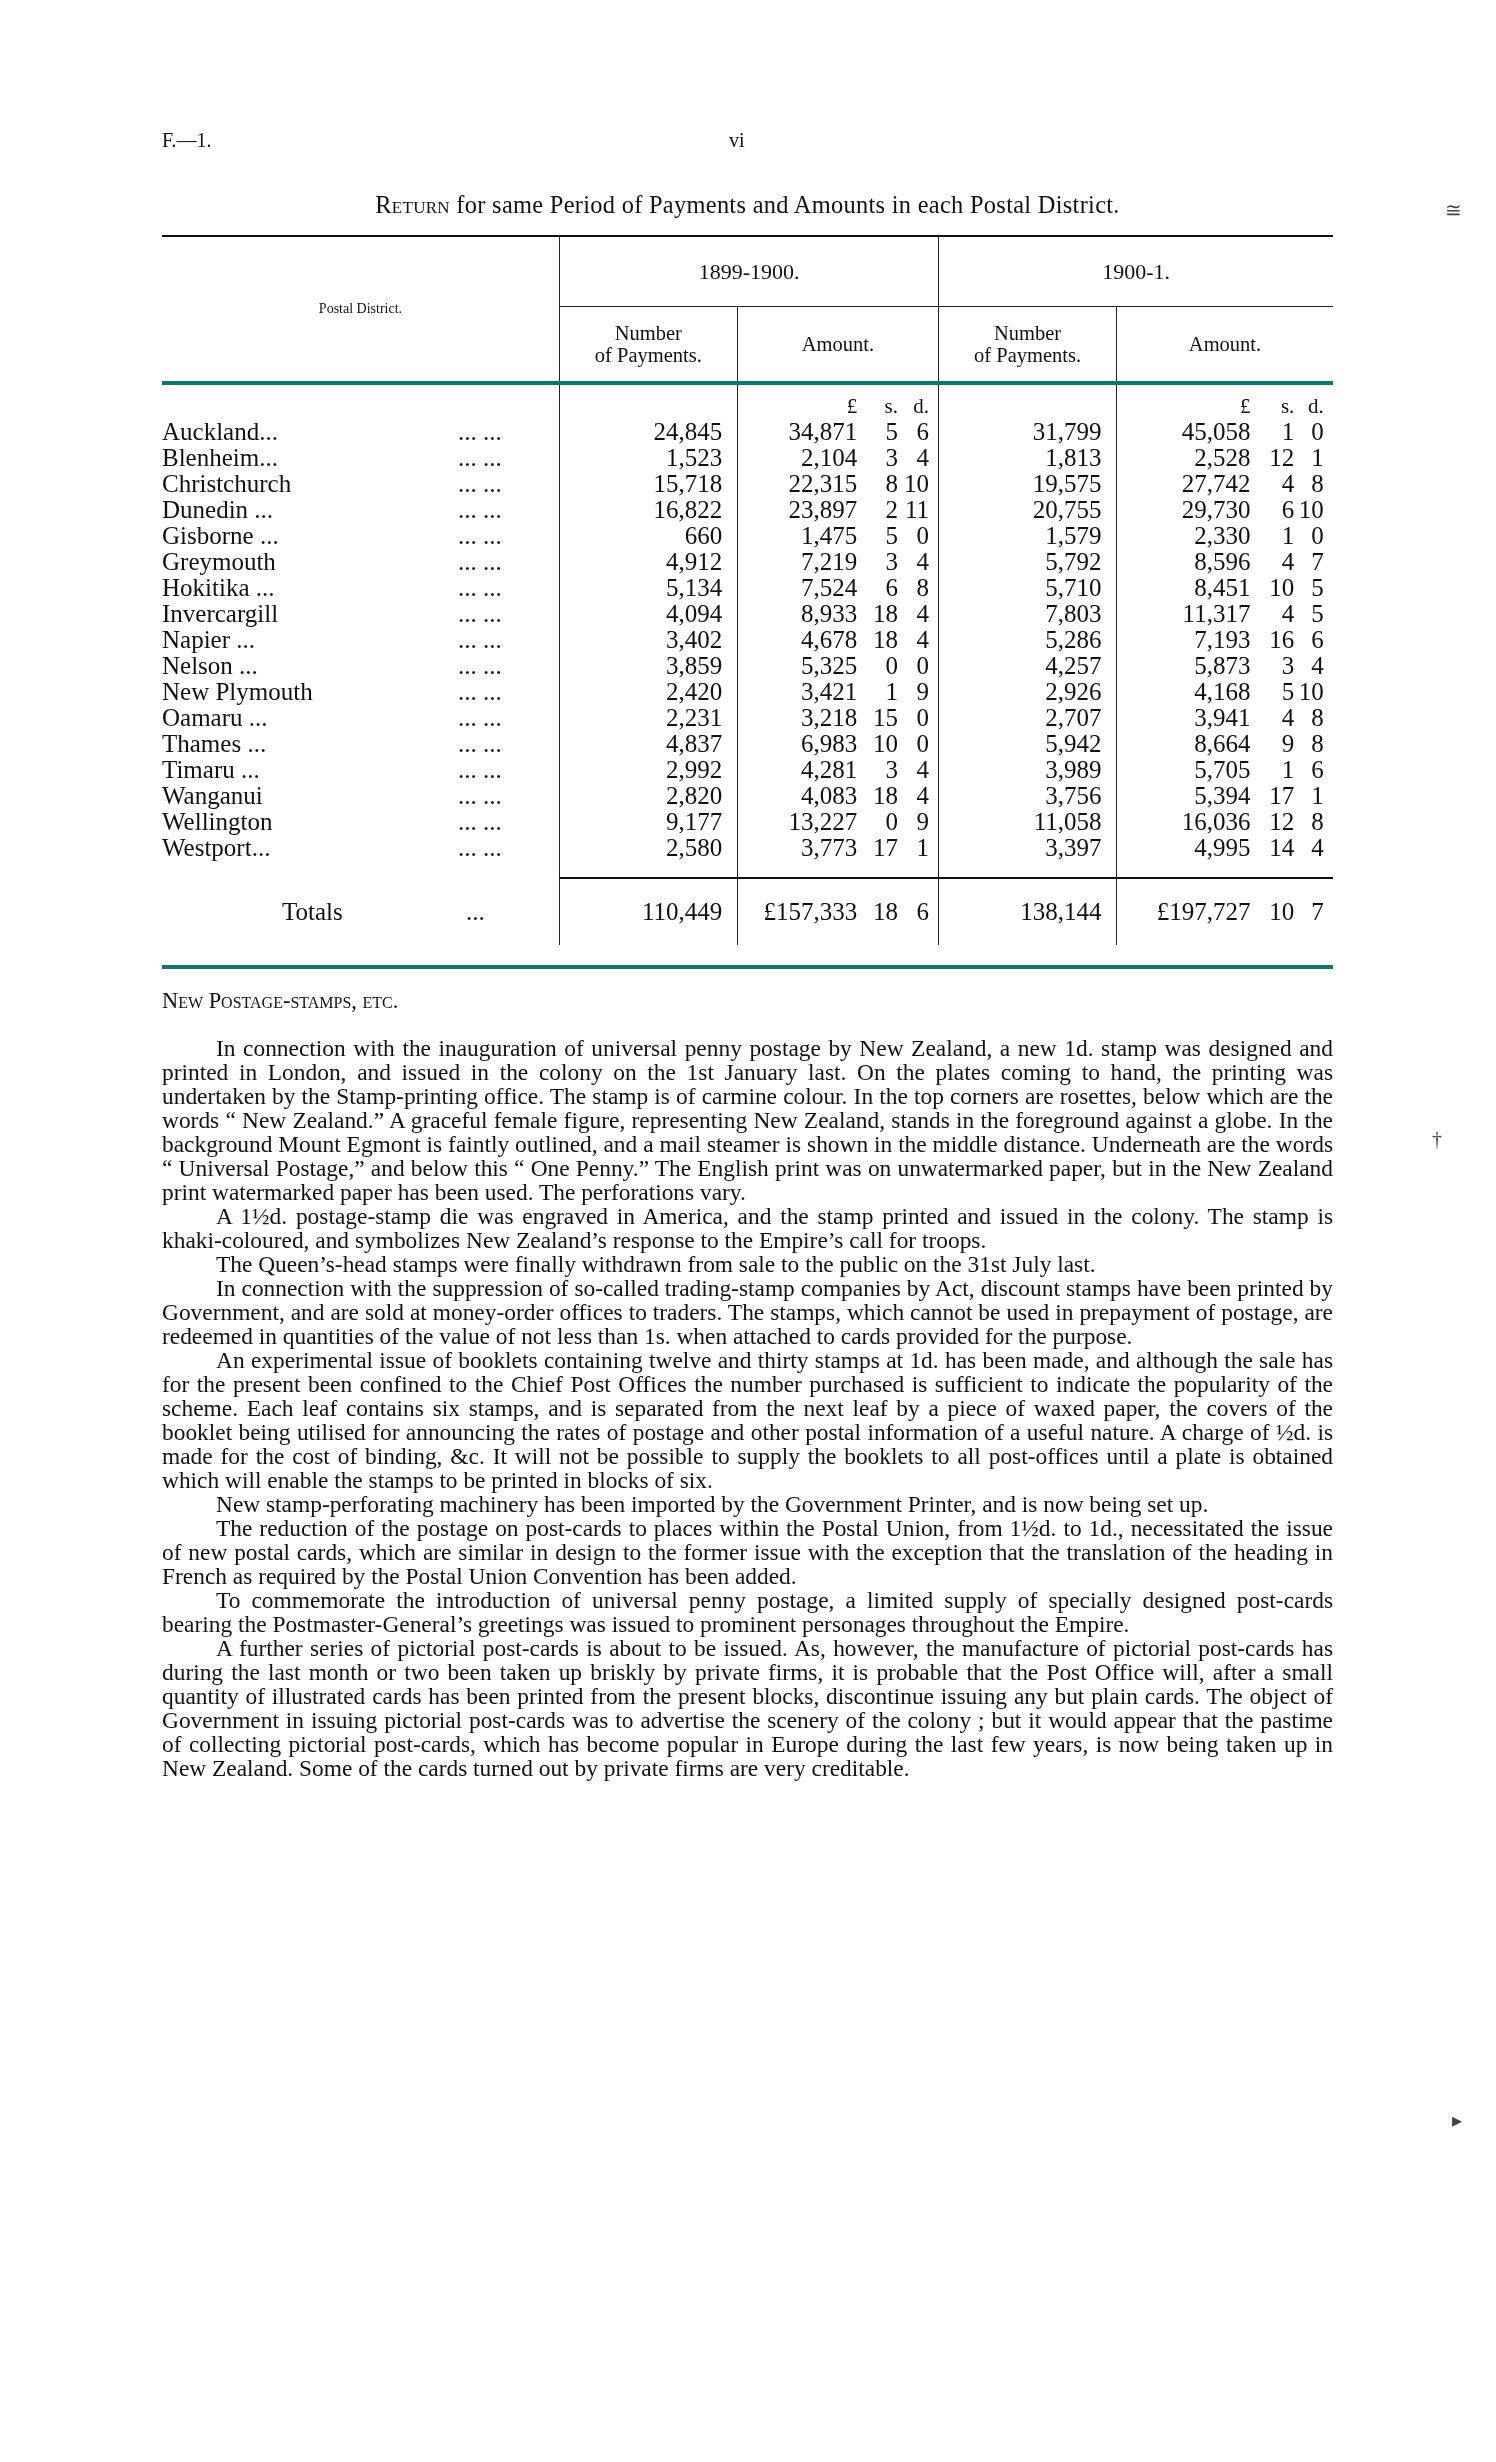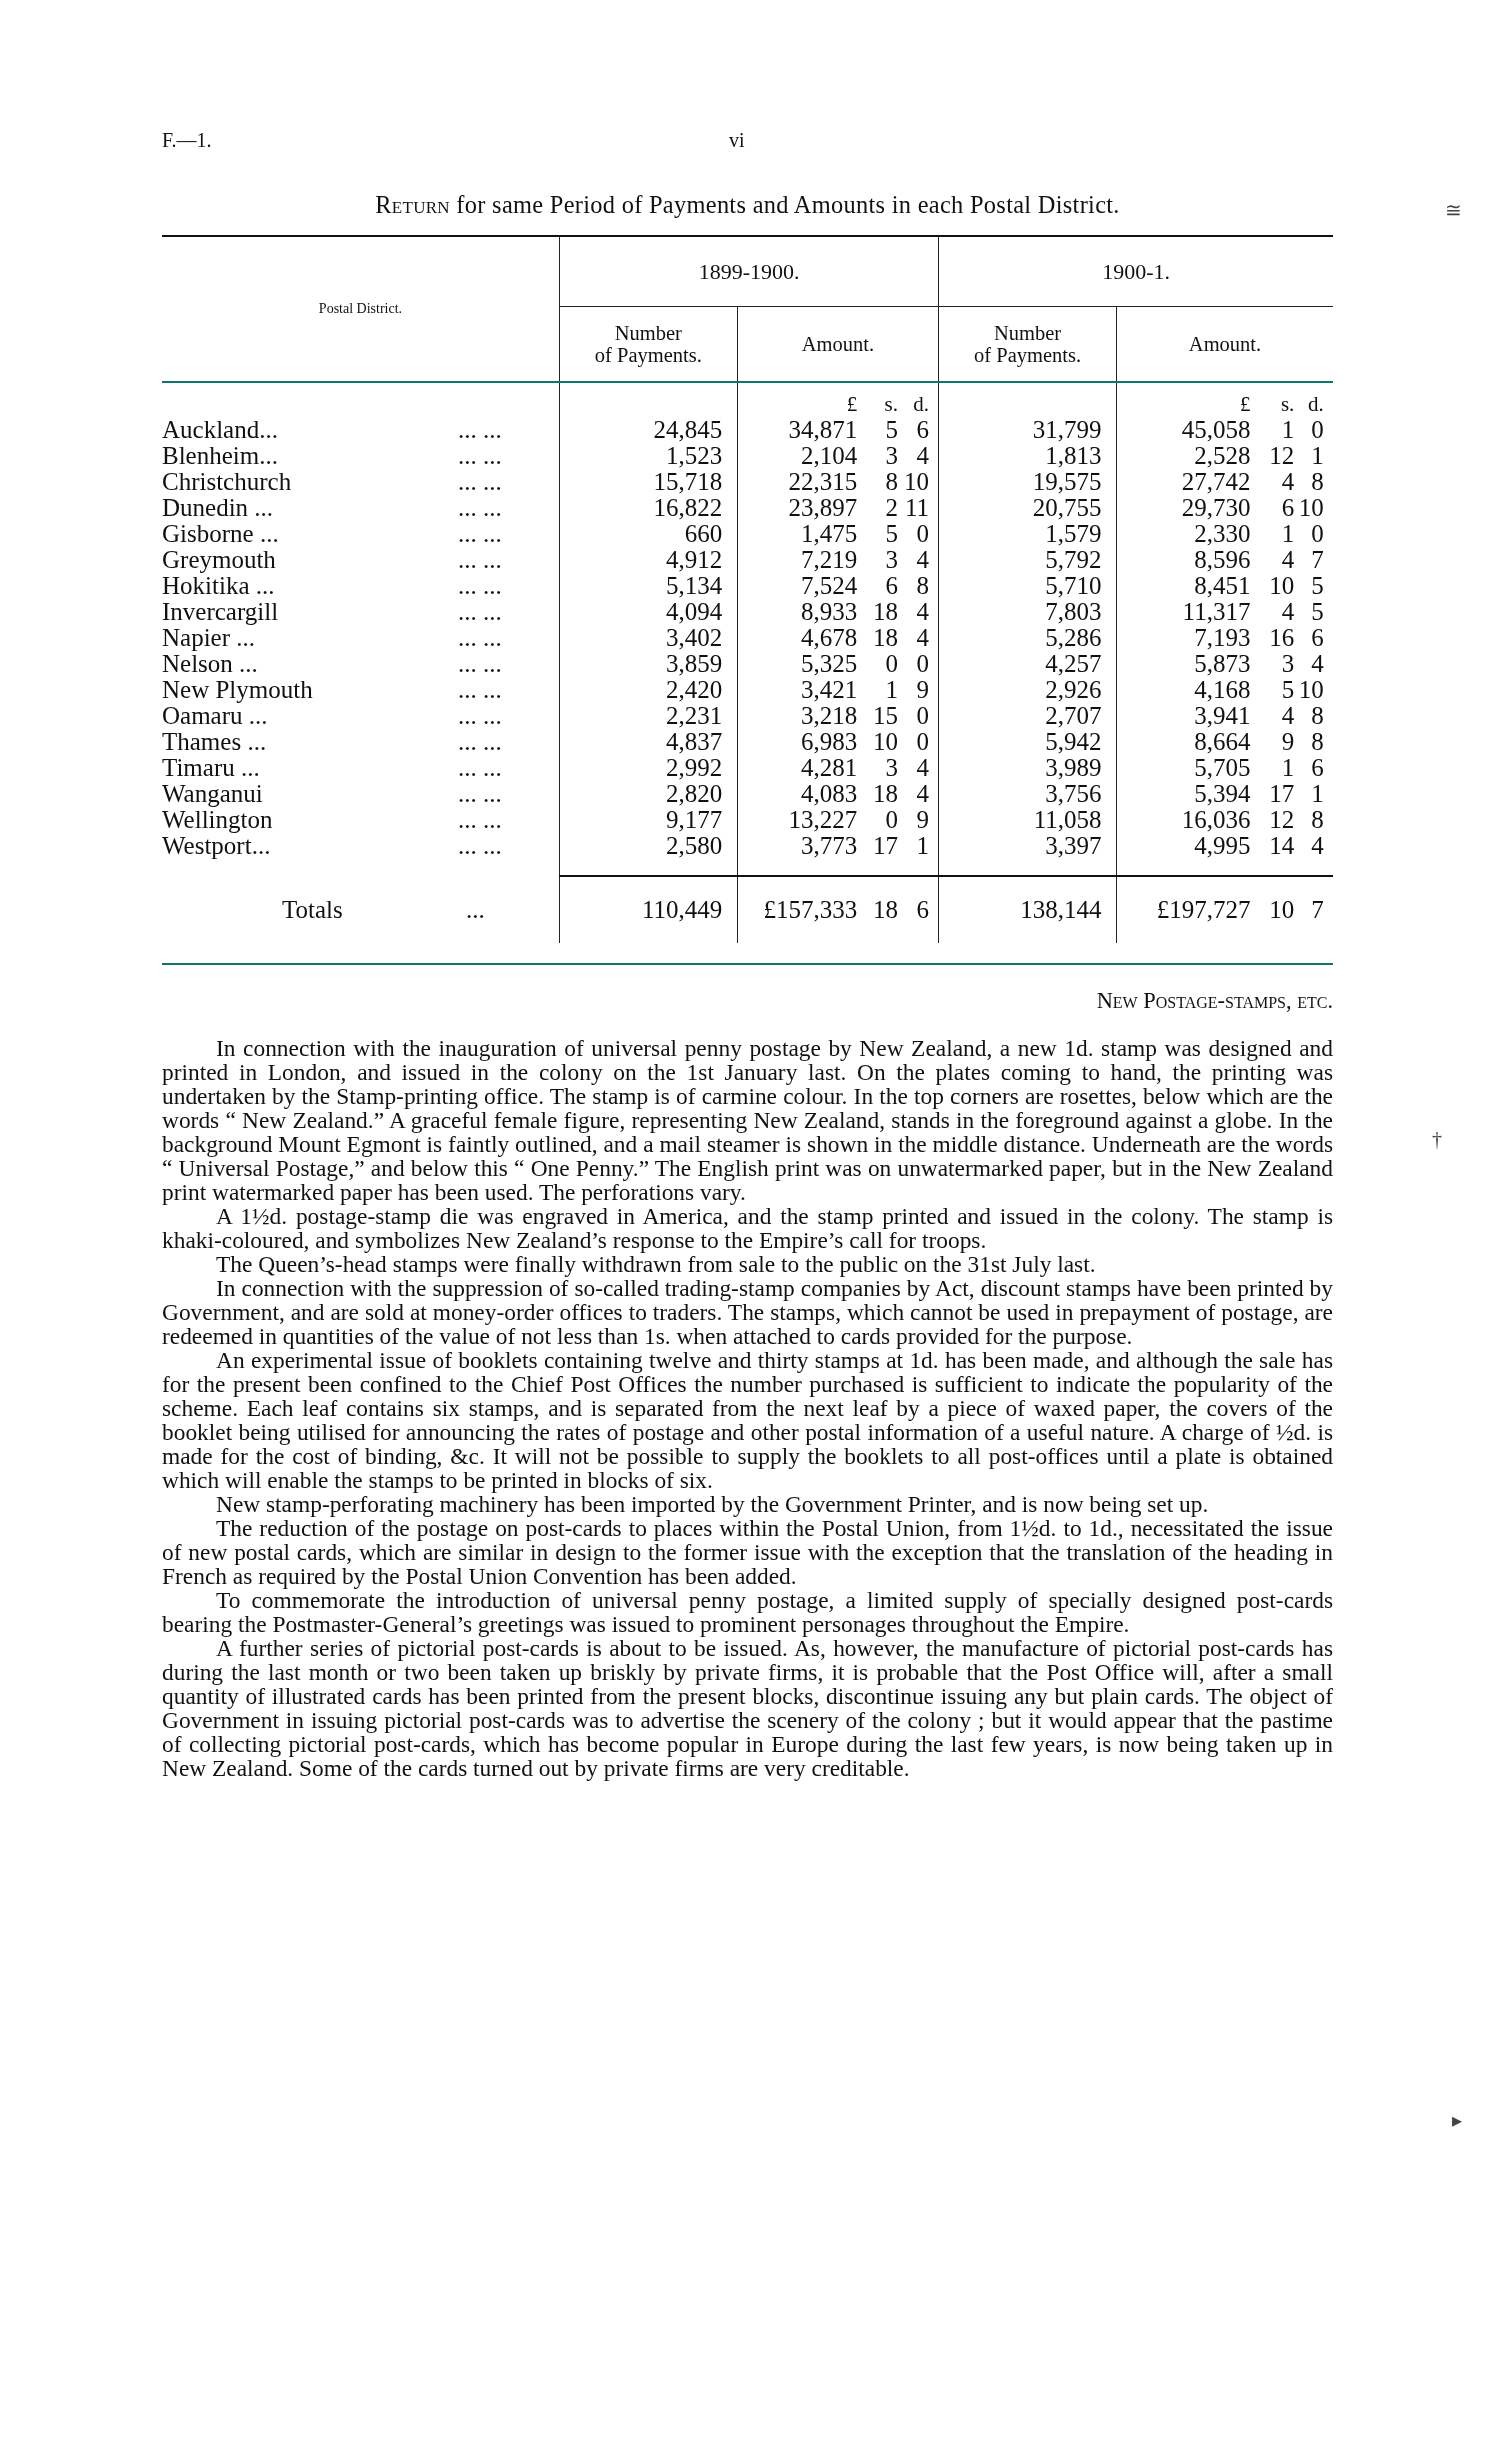--- a/index.html
+++ b/index.html
@@ -15,39 +15,39 @@
     position: absolute; top: 191px; left: 0; width: 1171px; text-align: center;
     font-size: 24.4px; letter-spacing: 0.3px;
   }
   .sc { font-variant: small-caps; }
 
   
   .tbl { position: absolute; top: 235px; left: 0; width: 1171px; font-size: 25px; }
   table { border-collapse: collapse; width: 1171px; table-layout: fixed; }
   td, th { padding: 0; font-weight: normal; }
   .rule-top { border-top: 2px solid #111; }
-  .rule-bot { border-bottom: 2px solid #0f766e; }
+  .rule-bot { border-bottom: 4px solid #0f766e; }
   .vl { border-left: 1.3px solid #222; }
   .h-yr { height: 69px; text-align: center; vertical-align: middle; font-size: 22px; }
   .h-sub { height: 74px; text-align: center; vertical-align: middle; font-size: 20.5px; line-height: 22.4px; border-top: 1.3px solid #222; }
   .h-dist { text-align: center; vertical-align: middle; font-size: 14px; }
   .units td { height: 34px; vertical-align: bottom; font-size: 21px; }
   .row td { height: 26px; line-height: 26px; }
   .name { white-space: nowrap; position: relative; }
   .dots { position: absolute; }
   .num { text-align: right; padding-right: 14.5px; }
   .lb { text-align: right; }
   .s  { text-align: right; }
   .d  { text-align: right; padding-right: 9.2px; }
   .totals td { height: 66px; vertical-align: middle; }
   .totals-rule td { border-top: 2px solid #111; }
   .spacer td { height: 16px; }
 
   .section-title {
-    position: absolute; top: 988px; left: 0; width: 1171px; text-align: right; font-size: 22.4px;
+    position: absolute; top: 988px; left: 0; width: 1171px; text-align: left; font-size: 22.4px;
   }
   .body-text {
     position: absolute; top: 1036px; left: 0; width: 1171px;
     font-size: 23.4px; line-height: 24px; text-align: justify;
   }
   .body-text p { margin: 0; text-indent: 54px; }
   .margin-mark { position: absolute; font-size: 20px; color: #444; }
 </style>
 </head>
 <body>

